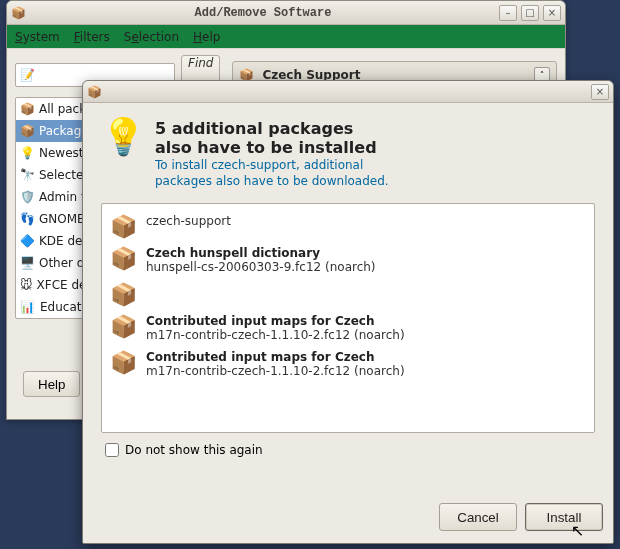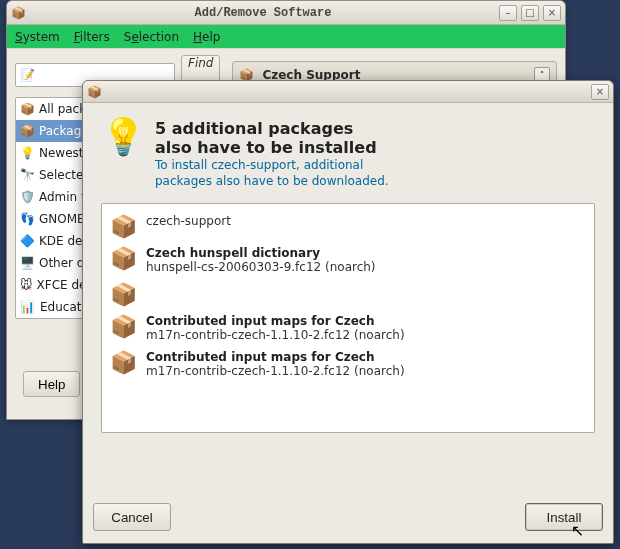--- a/index.html
+++ b/index.html
@@ -57,21 +57,21 @@
     align-items: center; justify-content: center;
     font-size: 12px;
   }
 
   .menubar {
     height: 24px;
     display: flex;
     align-items: center;
     gap: 14px;
     padding: 0 8px;
-    background: #22c55e;
+    background: #15803d;
     border-bottom: 1px solid #ddd6cb;
   }
   .menubar span {
     color: #222;
     cursor: pointer;
   }
   .menubar span u { text-decoration: underline; }
 
   .toolbar-row {
     display: flex;
@@ -240,21 +240,21 @@
     align-items: center;
     gap: 6px;
   }
   .dlg-footer1 input[type=checkbox]{
     width:14px;height:14px;
   }
 
   .dlg-buttons {
     padding: 14px 10px 12px 10px;
     display: flex;
-    justify-content: space-between;
+    justify-content: flex-end;
     gap: 8px;
   }
   .btn {
     min-width: 78px;
     height: 28px;
     border: 1px solid #a5a097;
     border-radius: 3px;
     background: linear-gradient(#f6f3ec,#e2ddd1);
     padding: 0 14px;
     cursor: pointer;
@@ -401,20 +401,24 @@
       </div>
       <div class="pkg-item">
         <span class="pkg-icon">📦</span>
         <div class="pkg-text">
           <div class="t1">Contributed input maps for Czech</div>
           <div class="t2">m17n-contrib-czech-1.1.10-2.fc12 (noarch)</div>
         </div>
       </div>
     </div>
 
+    <div class="dlg-footer1">
+      <input type="checkbox" style="">
+      <span>Do not show this again</span>
+    </div>
   </div>
 
   <div class="dlg-buttons">
     <button class="btn">Cancel</button>
     <button class="btn default">Install</button>
   </div>
 </div>
 
 <div class="cursor">↖</div>
 

